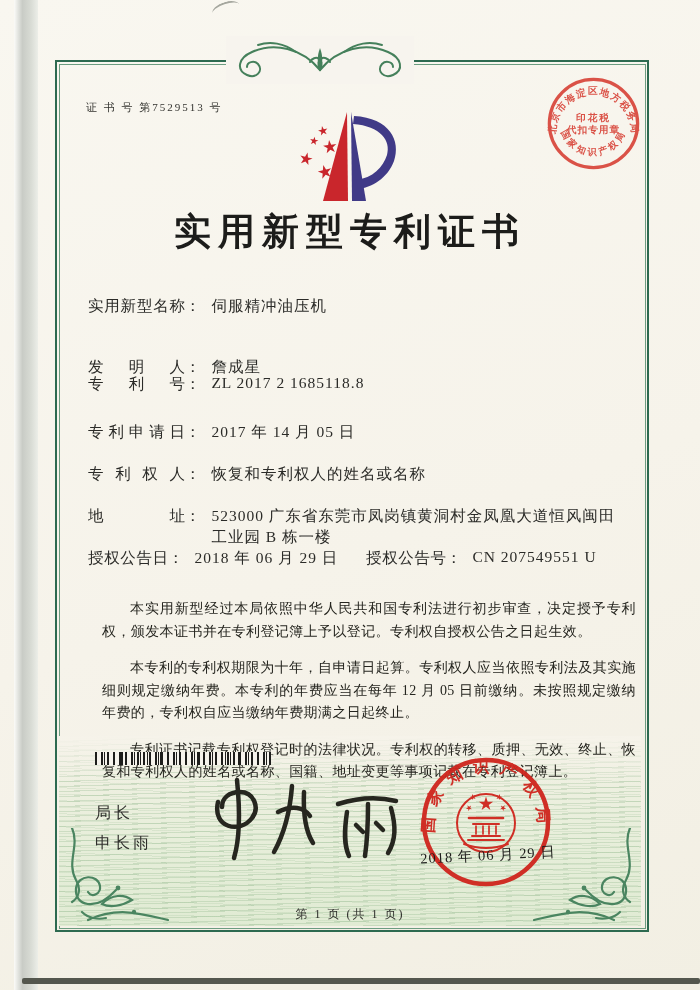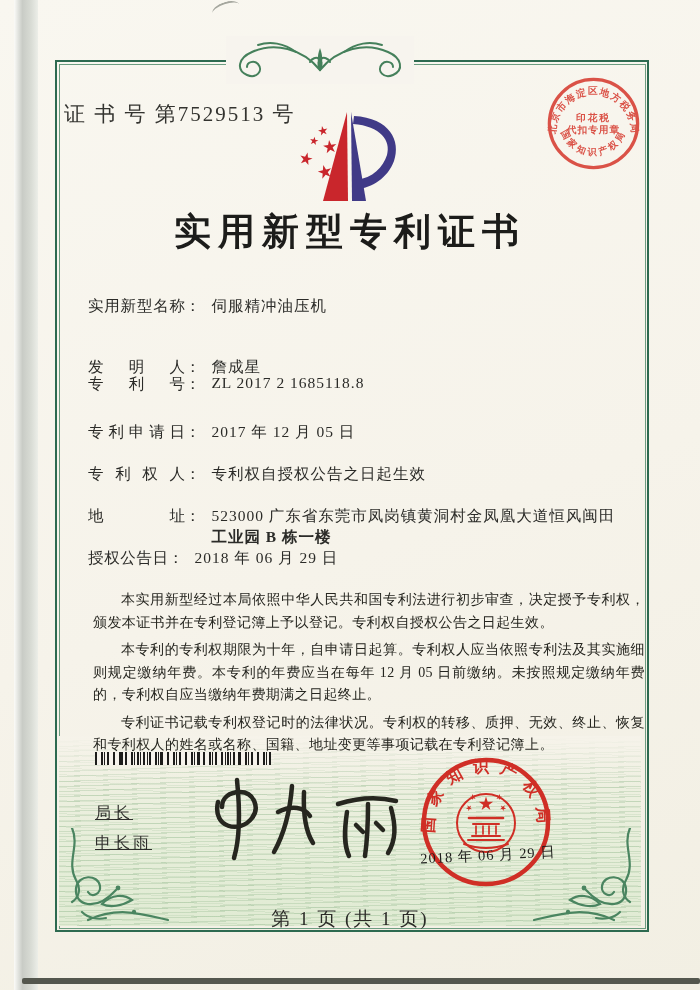--- a/index.html
+++ b/index.html
@@ -24,55 +24,55 @@
     background:
       linear-gradient(180deg,rgba(246,243,234,1) 0%,rgba(246,243,234,0) 26%),
       repeating-linear-gradient(178deg,rgba(120,168,118,.25) 0 1.2px,rgba(246,243,234,0) 1.2px 5px),
       repeating-linear-gradient(182deg,rgba(120,168,118,.14) 0 1px,rgba(246,243,234,0) 1px 6.5px),
       linear-gradient(180deg,#f3f1e5 0%,#e7eeda 55%,#e0ebd3 100%);}
 
   .flourish-top{left:226px;top:36px;width:188px;height:48px;background:#f7f4ee;}
   .corner-orn{width:112px;height:104px;}
 
   
-  .cert-no{left:64px;top:100px;font-size:21px;letter-spacing:2px;color:#33332f;}
+  .cert-no{left:86px;top:100px;font-size:11px;letter-spacing:2px;color:#33332f;}
   .logo{left:294px;top:106px;width:112px;height:100px;}
   .title{left:55px;top:207px;width:590px;text-align:center;font-size:37px;font-weight:bold;
     letter-spacing:7px;color:#1c1c1a;}
 
   
   .row{left:88px;font-size:15.5px;color:#2b2b28;white-space:nowrap;}
   .row .lab{display:inline-block;width:97px;text-align:justify;text-align-last:justify;vertical-align:top;}
   .row .colon{display:inline-block;vertical-align:top;}
   .row .val{display:inline-block;margin-left:7px;letter-spacing:1px;vertical-align:top;}
-  .row .val2{display:block;letter-spacing:1px;font-weight:bold;}
+  .row .val2{display:block;letter-spacing:1px;}
   .grant2{left:366px;}
   .grant2 .lab{width:80px;}
 
   
   .body-text{left:88px;top:584px;width:562px;font-size:14px;line-height:22.5px;
     color:#25251f;text-align:justify;letter-spacing:.4px;}
-  .body-text p{margin:5px;text-indent:2em;}
+  .body-text p{margin:14px;text-indent:2em;}
 
   .barcode{left:95px;top:752px;width:176px;height:13px;background-color:#f6f3ec;
     background-image:
       repeating-linear-gradient(90deg,#1d1d1b 0 2px,transparent 2px 6px),
       repeating-linear-gradient(90deg,#1d1d1b 0 1px,transparent 1px 9px),
       repeating-linear-gradient(90deg,#1d1d1b 0 1px,transparent 1px 13px);}
 
   .officer{left:95px;top:798px;font-family:"Liberation Sans","DejaVu Sans",sans-serif;
-    font-size:16px;letter-spacing:3px;color:#2e2e2b;line-height:30px;text-decoration:underline;}
+    font-size:16px;letter-spacing:3px;color:#2e2e2b;line-height:30px;}
   .sig{left:198px;top:770px;width:214px;height:94px;}
 
   .seal{left:416px;top:752px;width:140px;height:140px;opacity:.95;}
   .seal-date{left:406px;top:846px;width:164px;text-align:center;font-size:14.5px;
     letter-spacing:1px;color:#1e1e1c;transform:rotate(-3deg);}
   .tax-stamp{left:545px;top:75px;width:97px;height:97px;opacity:.92;}
 
-  .footer{left:55px;top:906px;width:590px;text-align:center;font-size:19px;
+  .footer{left:55px;top:906px;width:590px;text-align:center;font-size:12px;
     letter-spacing:2px;color:#2b2b28;}
 </style>
 </head>
 <body>
 
 <div id="canvas">
 
   <div class="abs scan-strip-left"></div>
   <div class="abs pen-mark"></div>
 
@@ -159,34 +159,38 @@
   <div class="abs row" style="top:340px;margin-top:17px;">
     <span class="lab">发明人</span><span class="colon">：</span>
     <span class="val">詹成星</span>
   </div>
   <div class="abs row" style="top:374px;">
     <span class="lab">专利号</span><span class="colon">：</span>
     <span class="val">ZL 2017 2 1685118.8</span>
   </div>
   <div class="abs row" style="top:422px;">
     <span class="lab">专利申请日</span><span class="colon">：</span>
-    <span class="val">2017 年 12 月 05 日</span>
+    <span class="val">2017 年 14 月 05 日</span>
   </div>
   <div class="abs row" style="top:464px;">
     <span class="lab">专利权人</span><span class="colon">：</span>
-    <span class="val">专利权自授权公告之日起生效</span>
+    <span class="val">恢复和专利权人的姓名或名称</span>
   </div>
   <div class="abs row" style="top:506px;">
     <span class="lab">地址</span><span class="colon">：</span>
     <span class="val"><span>523000 广东省东莞市凤岗镇黄洞村金凤凰大道恒风闽田</span><span class="val2">工业园 B 栋一楼</span></span>
   </div>
 
   <div class="abs row" style="top:548px;">
     <span class="lab" style="width:80px;">授权公告日</span><span class="colon">：</span>
     <span class="val">2018 年 06 月 29 日</span>
+  </div>
+  <div class="abs row grant2" style="top:548px;">
+    <span class="lab">授权公告号</span><span class="colon">：</span>
+    <span class="val">CN 207549551 U</span>
   </div>
 
   <div class="abs body-text">
     <p>本实用新型经过本局依照中华人民共和国专利法进行初步审查，决定授予专利权，颁发本证书并在专利登记簿上予以登记。专利权自授权公告之日起生效。</p>
     <p>本专利的专利权期限为十年，自申请日起算。专利权人应当依照专利法及其实施细则规定缴纳年费。本专利的年费应当在每年 12 月 05 日前缴纳。未按照规定缴纳年费的，专利权自应当缴纳年费期满之日起终止。</p>
     <p>专利证书记载专利权登记时的法律状况。专利权的转移、质押、无效、终止、恢复和专利权人的姓名或名称、国籍、地址变更等事项记载在专利登记簿上。</p>
   </div>
 
   <div class="abs barcode"></div>
 

